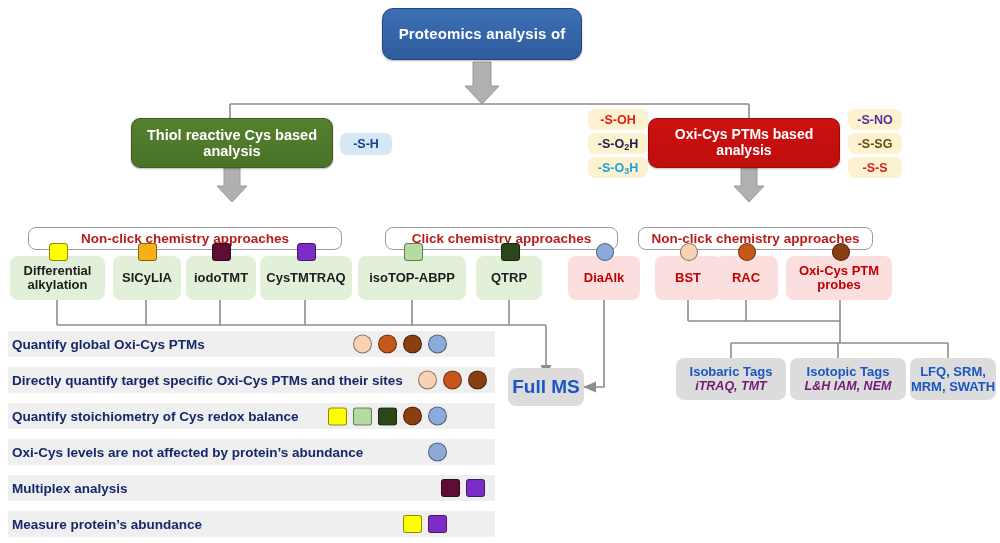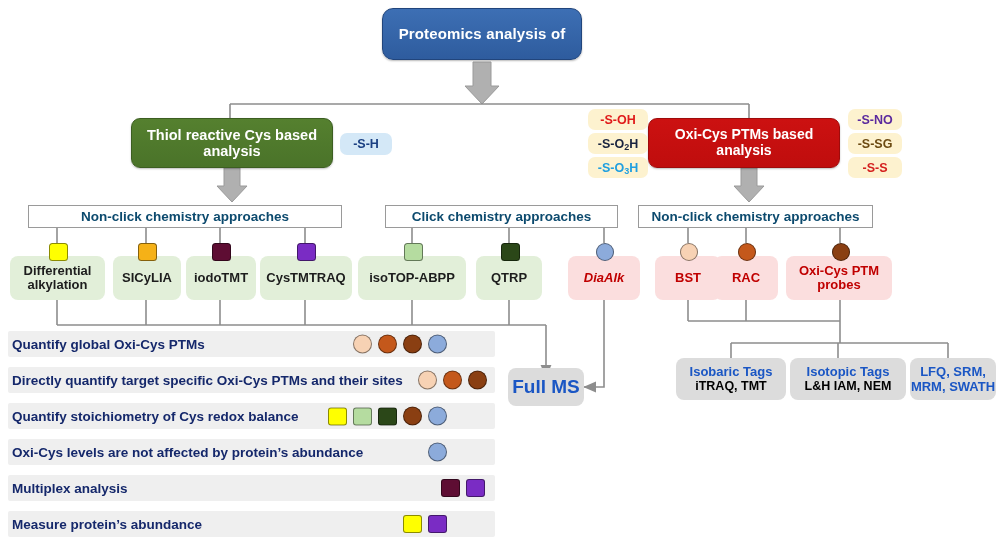--- a/index.html
+++ b/index.html
@@ -42,23 +42,23 @@
   .tag{
     background:#fdf2cf;border-radius:7px;
     font-size:12.5px;font-weight:bold;
     display:flex;align-items:center;justify-content:center;
   }
   .tag.blue-bg{background:#d4e8f7;color:#1a3f82;}
   .tag sub{font-size:9px;vertical-align:baseline;position:relative;top:3px;}
 
   
   .approach{
-    background:#ffffff;border:1.2px solid #9a9a9a;border-radius:0;
-    color:#0c4a6e;font-size:13.5px;font-weight:bold;
-    display:flex;align-items:center;justify-content:center;
+    background:#ffffff;border:1.2px solid #9a9a9a;border-radius:8px;
+    color:#b91c1c;font-size:13.5px;font-weight:bold;
+    display:flex;align-items:center;justify-content:center;margin-top:22px;
   }
 
   
   .method{
     border-radius:8px;font-size:13px;font-weight:bold;
     display:flex;align-items:center;justify-content:center;text-align:center;
     line-height:1.1;padding:0 3px;
   }
   .method.green{background:#e2efd9;color:#1d1d1d;}
   .method.pink{background:#fbdede;color:#c00000;}
@@ -81,21 +81,21 @@
   .legend .sq{width:17px;height:16px;border-radius:3px;border:1px solid rgba(0,0,0,.45);}
   .legend .ci{width:17px;height:17px;border-radius:50%;border:1px solid rgba(0,0,0,.45);}
 
   
   .msbox{
     background:#dcdcdc;border-radius:8px;
     display:flex;flex-direction:column;align-items:center;justify-content:center;
     line-height:1.18;
   }
   .msbox .t1{color:#1a56c4;font-size:13px;font-weight:bold;}
-  .msbox .t2{color:#000000;font-size:12.5px;font-weight:bold;}
+  .msbox .t2{color:#701a75;font-size:12.5px;font-weight:bold;font-style:italic;}
   .fullms{
     background:#dcdcdc;border-radius:8px;
     display:flex;align-items:center;justify-content:center;
     color:#1a56c4;font-size:19px;font-weight:bold;
   }
 
   svg.ov{position:absolute;left:0;top:0;width:1000px;height:543px;overflow:visible;pointer-events:none;}
 </style>
 </head>
 <body>
@@ -213,21 +213,21 @@
 
   <div class="abs method green" style="left:260px;top:256px;width:92px;height:44px;">CysTMTRAQ</div>
   <div class="mk sq" style="left:297px;top:243px;background:#7a2cc4;"></div>
 
   <div class="abs method green" style="left:358px;top:256px;width:108px;height:44px;">isoTOP-ABPP</div>
   <div class="mk sq" style="left:404px;top:243px;background:#b5dca0;"></div>
 
   <div class="abs method green" style="left:476px;top:256px;width:66px;height:44px;">QTRP</div>
   <div class="mk sq" style="left:501px;top:243px;background:#2b4718;"></div>
 
-  <div class="abs method pink" style="left:568px;top:256px;width:72px;height:44px;font-style:italic;">DiaAlk</div>
+  <div class="abs method pink" style="left:568px;top:256px;width:72px;height:44px;">DiaAlk</div>
   <div class="mk ci" style="left:596px;top:243px;background:#8cabdb;"></div>
 
   <div class="abs method pink" style="left:655px;top:256px;width:66px;height:44px;">BST</div>
   <div class="mk ci" style="left:680px;top:243px;background:#f7d2b4;"></div>
 
   <div class="abs method pink" style="left:714px;top:256px;width:64px;height:44px;">RAC</div>
   <div class="mk ci" style="left:738px;top:243px;background:#c4581b;"></div>
 
   <div class="abs method pink" style="left:786px;top:256px;width:106px;height:44px;">Oxi-Cys PTM probes</div>
   <div class="mk ci" style="left:832px;top:243px;background:#8a3f12;"></div>

